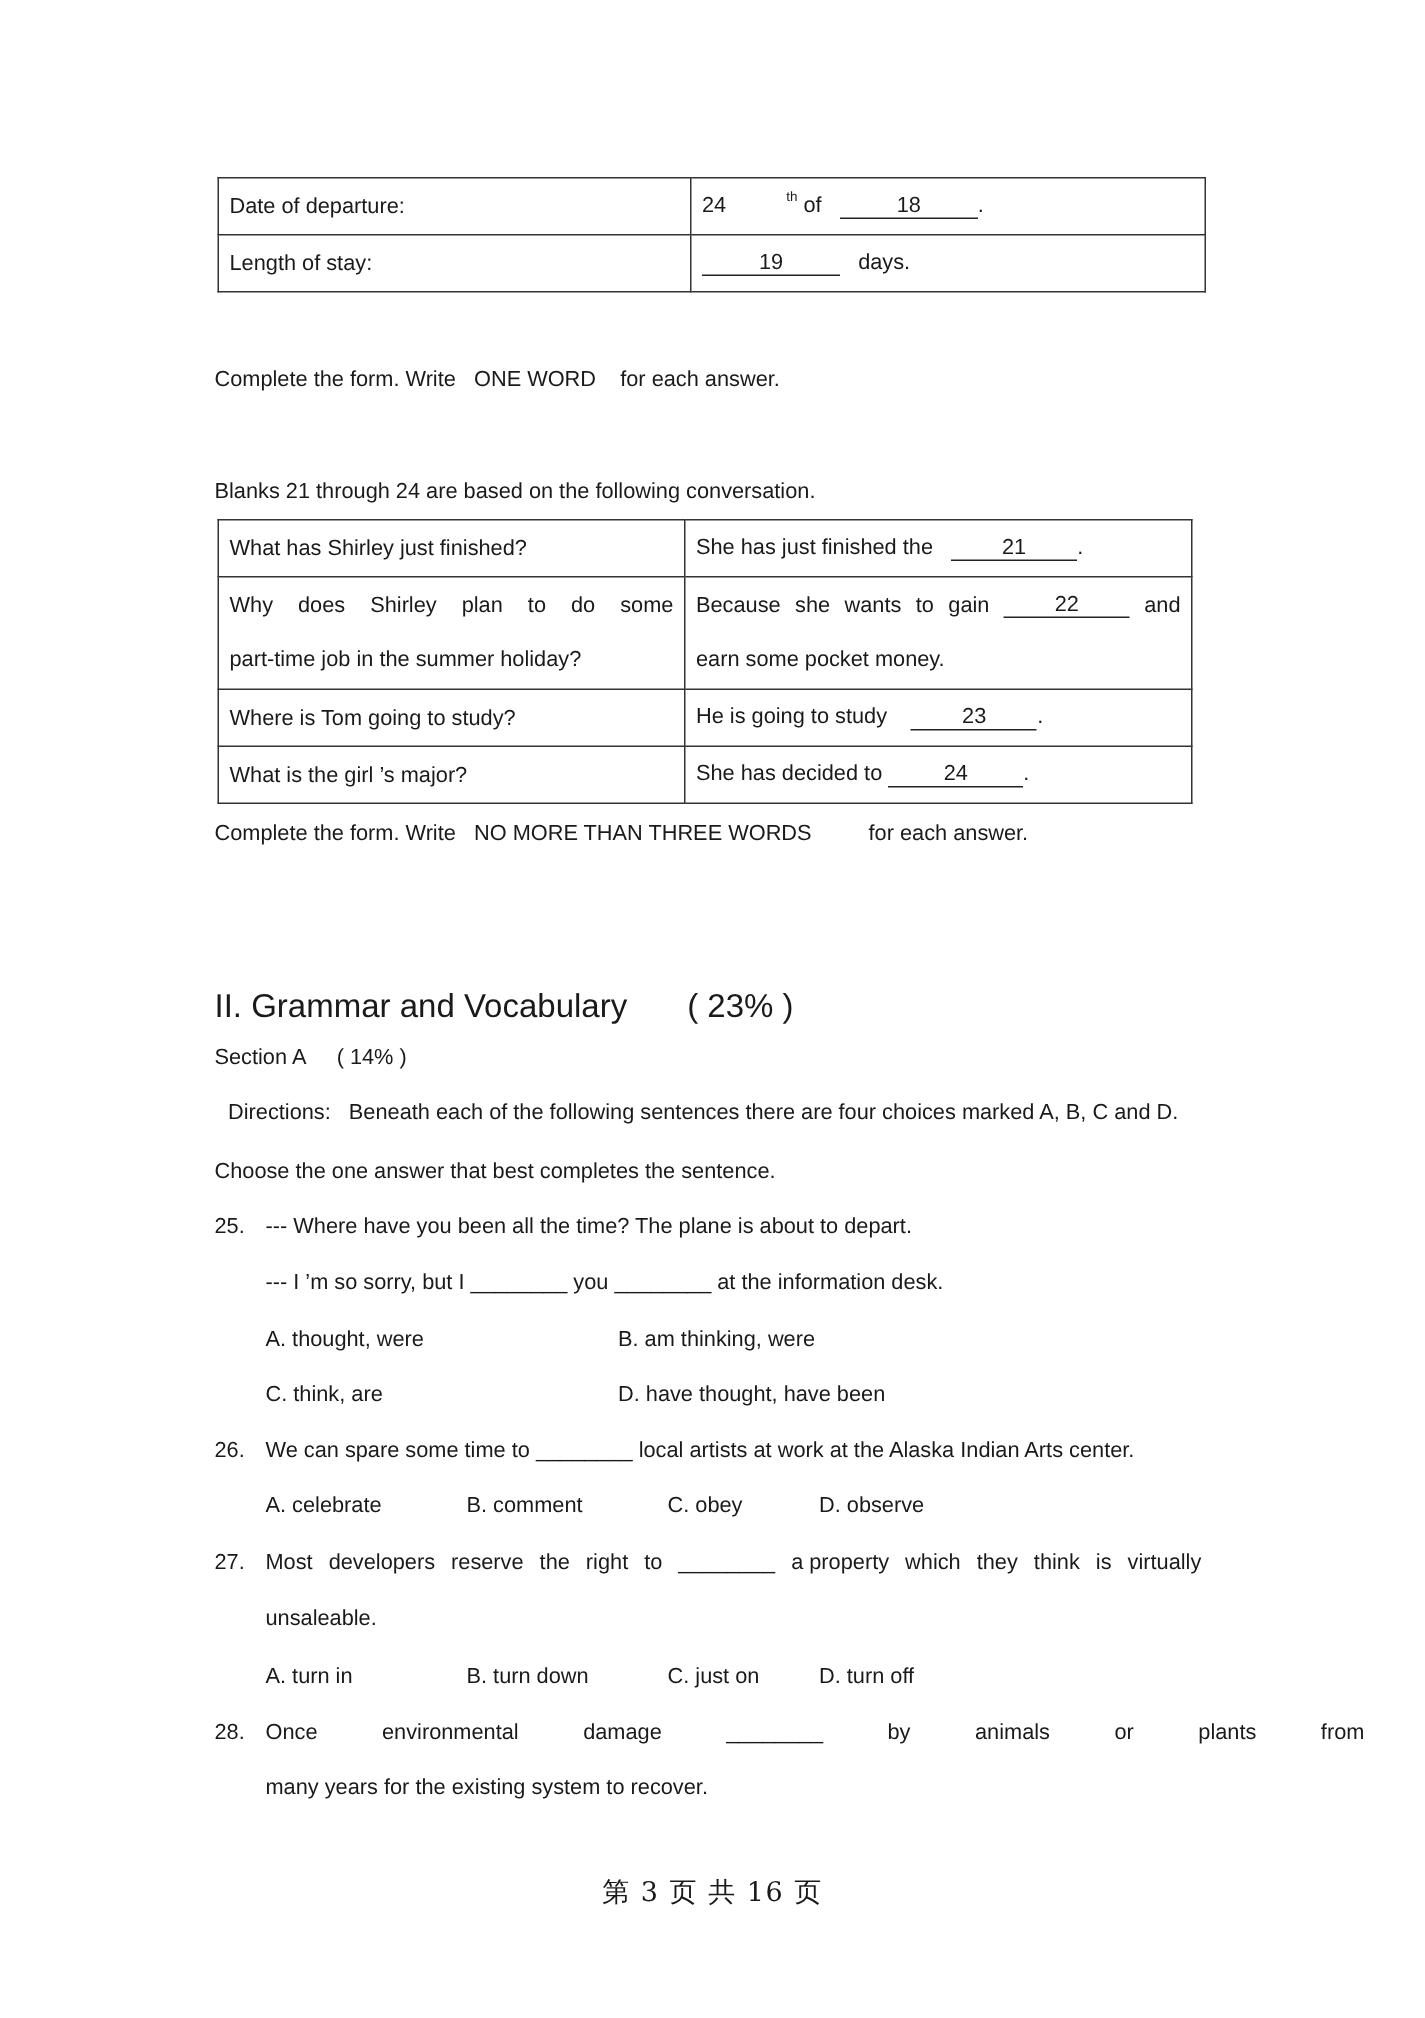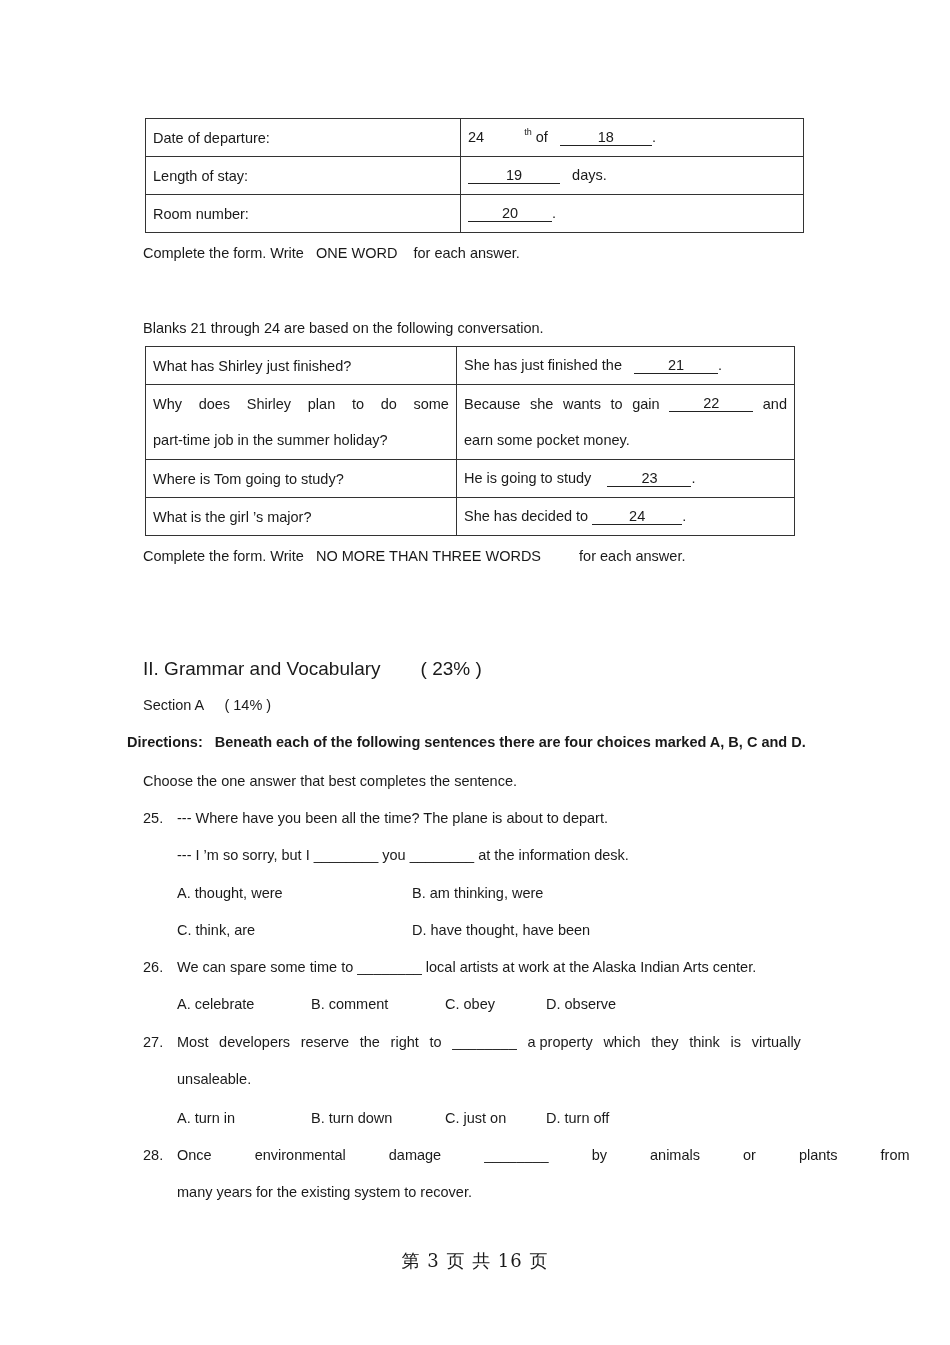--- a/index.html
+++ b/index.html
@@ -14,44 +14,38 @@
     }
     table.form td {
       border: 1.3px solid #333; padding: 0 7px; vertical-align: middle;
     }
     .blank {
       display: inline-block; border-bottom: 1px solid #222; text-align: center;
       line-height: 14px; height: 15px;
     }
     sup { font-size: 9px; vertical-align: 7px; line-height: 0; padding-left: 40px; }
     .just { display: flex; justify-content: space-between; }
-    .h2 { font-size: 19px; }
+    .h2 { font-size: 22px; }
     .footer { font-family: "DejaVu Serif", serif; font-size: 18px; letter-spacing: 1px; }
   </style>
 </head>
 <body>
 
 <table class="form" style="left:145px; top:118px; width:659px;">
   <tbody>
       <tr style="height:38px;">
     <td style="width:300px;">Date of departure:</td>
     <td>
       <span>24</span><sup>th</sup><span> of</span>&nbsp;&nbsp;&nbsp;<span class="blank" style="width:92px;">18</span><span>.</span>
     </td>
   </tr>
   <tr style="height:38px;">
     <td>Length of stay:</td>
     <td>
       <span class="blank" style="width:92px;">19</span>&nbsp;&nbsp;&nbsp;<span>days.</span>
-    </td>
-  </tr>
-  <tr style="height:38px;">
-    <td>Room number:</td>
-    <td>
-      <span class="blank" style="width:84px;">20</span><span>.</span>
     </td>
   </tr>
 </tbody>
   </table>
 
 <div class="abs" style="left:143px; top:245px;">
   <span>Complete the form. Write</span>&nbsp;&nbsp;&nbsp;<span>ONE WORD</span>&nbsp;&nbsp;&nbsp;&nbsp;<span>for each answer.</span>
 </div>
 
 <div class="abs" style="left:143px; top:320px;">Blanks 21 through 24 are based on the following conversation.</div>
@@ -108,21 +102,21 @@
 <div class="abs" style="left:143px; top:548px;">
   <span>Complete the form. Write</span>&nbsp;&nbsp;&nbsp;<span>NO MORE THAN THREE WORDS</span><span style="display:inline-block; width:38px;"></span><span>for each answer.</span>
 </div>
 
 <div class="abs h2" style="left:143px; top:658px;">
   <span>II. Grammar and Vocabulary</span><span style="display:inline-block; width:40px;"></span><span>( 23% )</span>
 </div>
 <div class="abs" style="left:143px; top:697px;">
   <span>Section A</span>&nbsp;&nbsp;&nbsp;&nbsp;&nbsp;<span>( 14% )</span>
 </div>
-<div class="abs" style="left:127px; top:734px; white-space:pre;font-weight:bold;">Directions:   Beneath each of the following sentences there are four choices marked A, B, C and D.</div>
+<div class="abs" style="left:152px; top:734px; white-space:pre;">Directions:   Beneath each of the following sentences there are four choices marked A, B, C and D.</div>
 <div class="abs" style="left:143px; top:773px;">Choose the one answer that best completes the sentence.</div>
 
 <div class="abs" style="left:143px; top:810px;">25.</div>
 <div class="abs" style="left:177px; top:810px;">--- Where have you been all the time? The plane is about to depart.</div>
 <div class="abs" style="left:177px; top:847px;">--- I ’m so sorry, but I ________ you ________ at the information desk.</div>
 <div class="abs" style="left:177px; top:885px;">A. thought, were</div>
 <div class="abs" style="left:412px; top:885px;">B. am thinking, were</div>
 <div class="abs" style="left:177px; top:922px;">C. think, are</div>
 <div class="abs" style="left:412px; top:922px;">D. have thought, have been</div>
 

